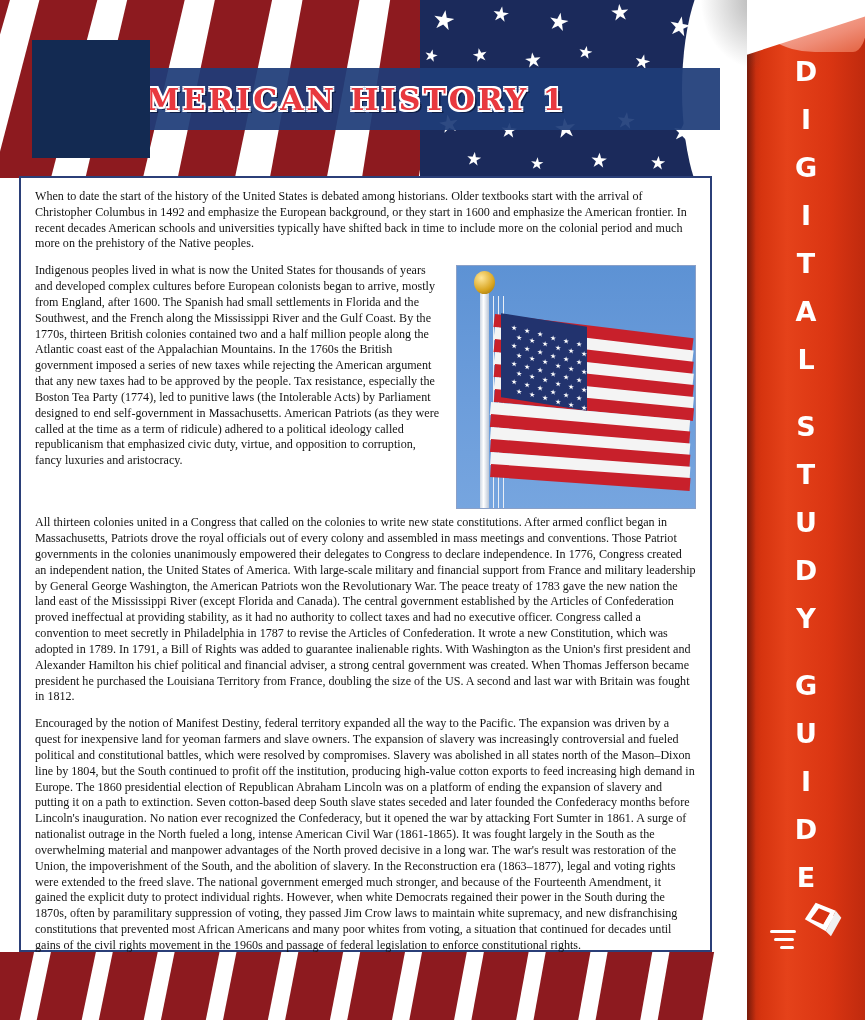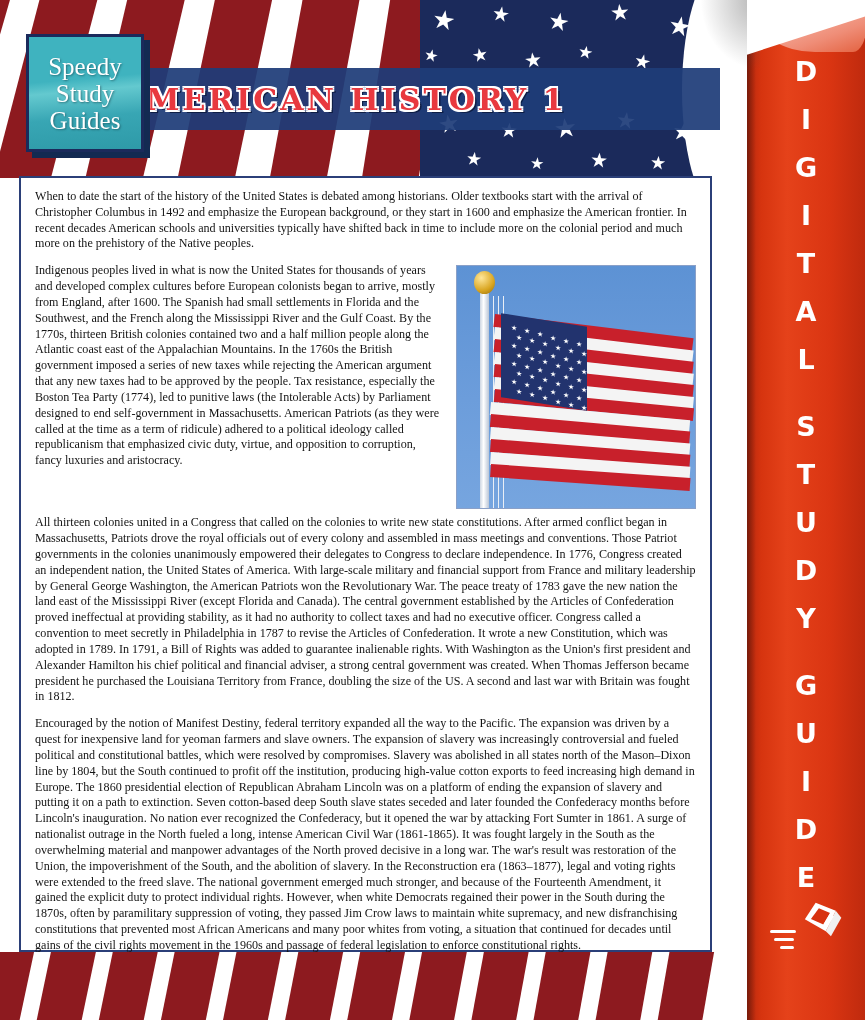--- a/index.html
+++ b/index.html
@@ -134,25 +134,20 @@
         <div style="position: absolute; right: -52px; top: -40px; width: 90px; height: 260px; background: rgb(255, 255, 255); border-radius: 50%;"></div>
       </div>
   </div>
 
   <div class="banner"></div>
   <div class="banner-inner">
     <div class="title">AMERICAN HISTORY 1</div>
   </div>
 
   <div class="logo-shadow"></div>
-  <div class="logo">
-    <span>Speedy</span>
-    <span>Study</span>
-    <span>Guides</span>
-  </div>
 
   <div class="card">
     <div class="card-pad">
       <p class="body">When to date the start of the history of the United States is debated among historians. Older textbooks start with the arrival of Christopher Columbus in 1492 and emphasize the European background, or they start in 1600 and emphasize the American frontier. In recent decades American schools and universities typically have shifted back in time to include more on the colonial period and much more on the prehistory of the Native peoples.</p>
 
       <div class="wrapcol">
         <div class="photo">
           <div class="pole"></div>
           <div class="finial"></div>
           <div class="halyard" style="left:36px"></div>

